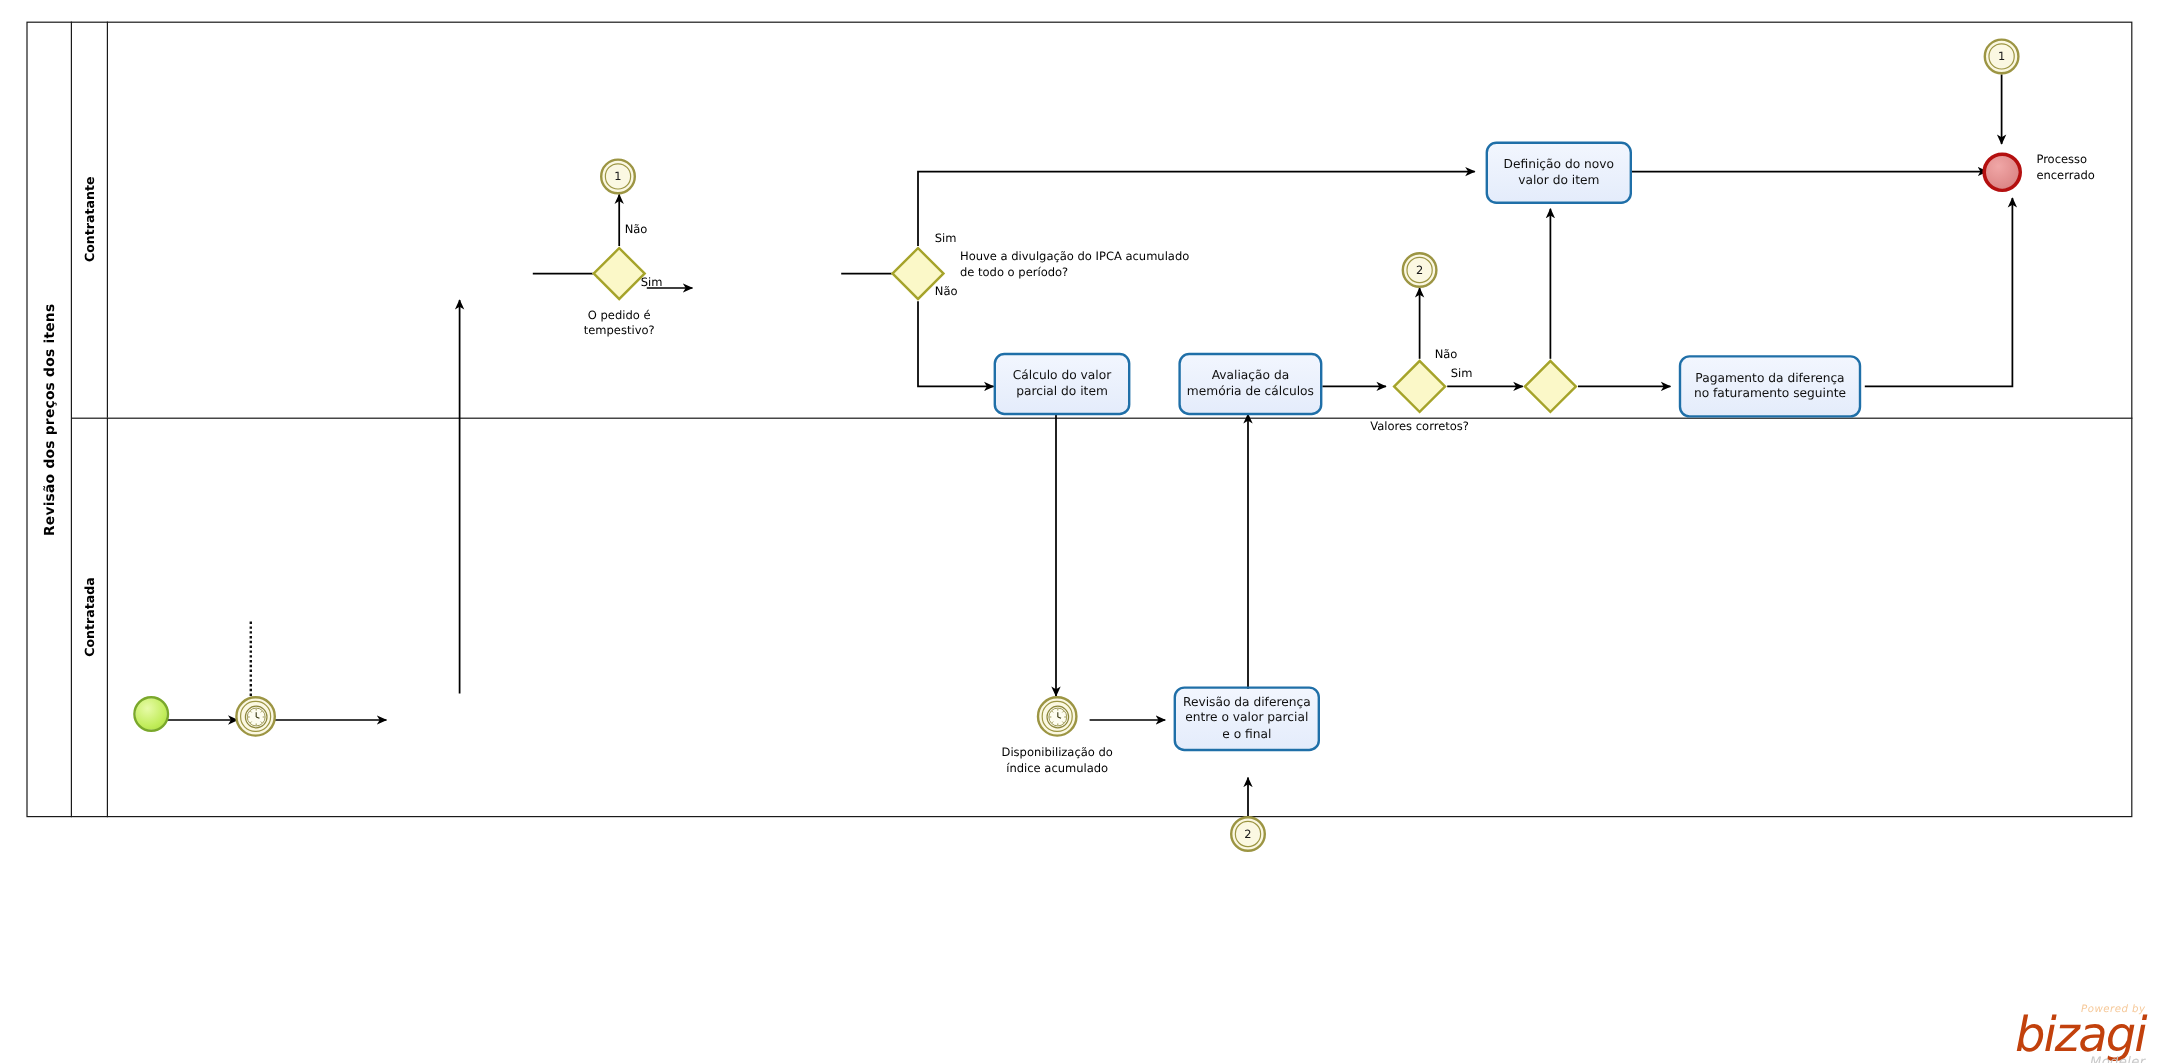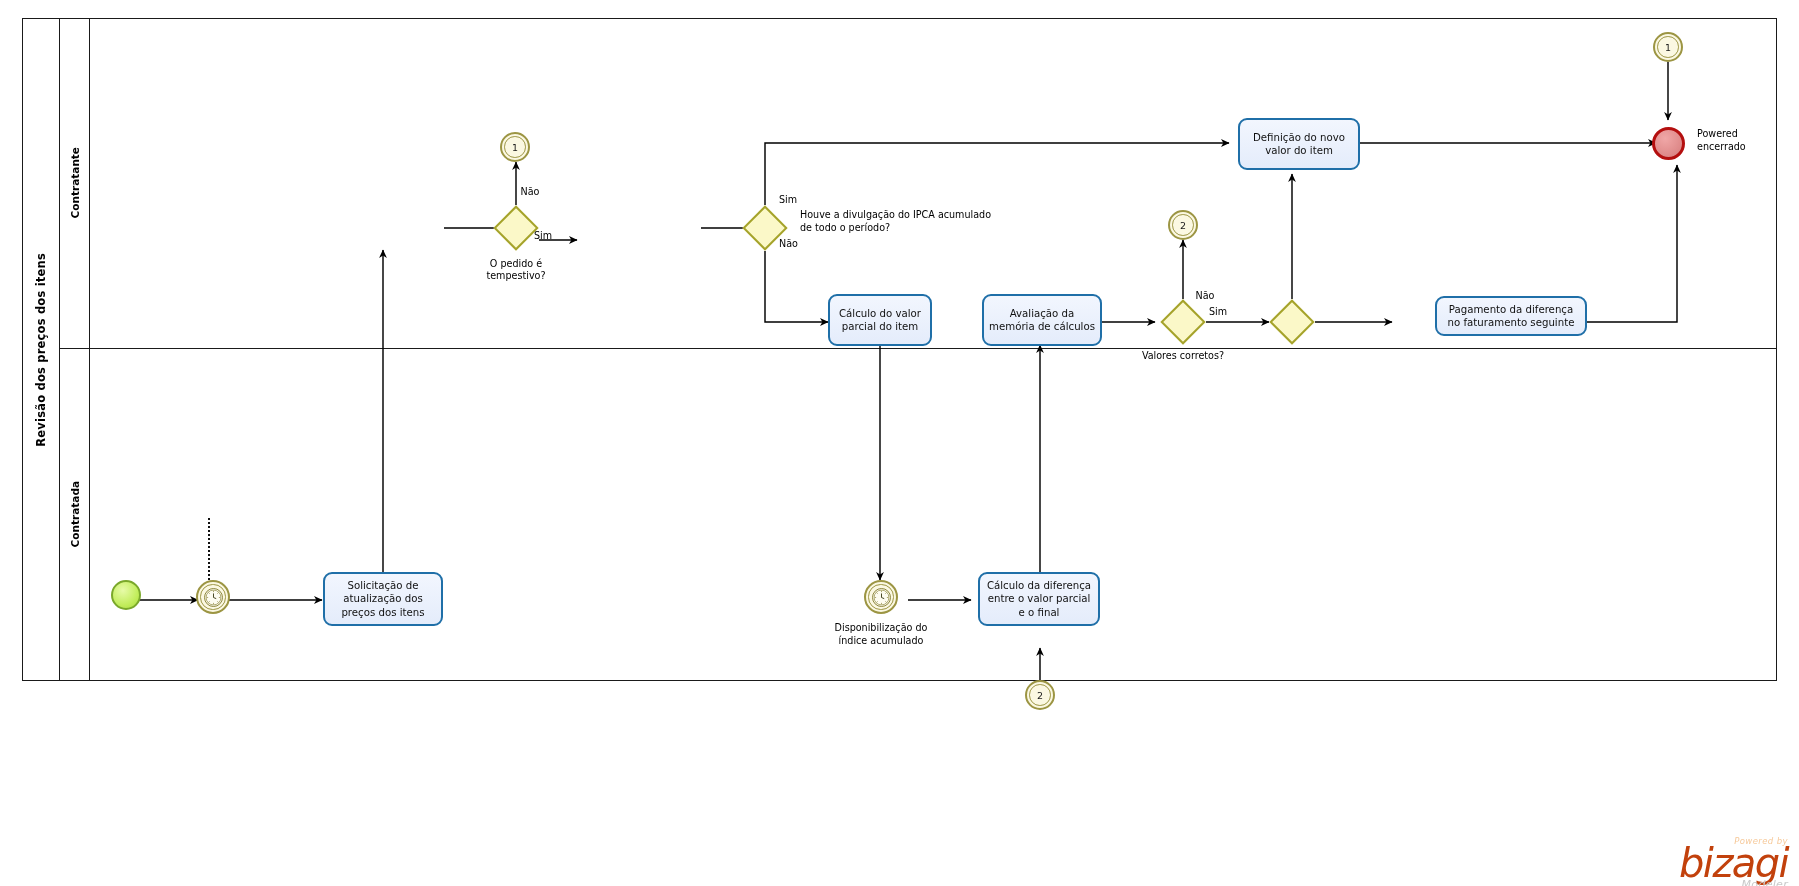--- a/index.html
+++ b/index.html
@@ -334,38 +334,35 @@
   </div>
 
   <div class="ev ev-end" style="left:1652px; top:127px; width:33px; height:33px;"></div>
 
 
 
   <div class="task" style="left:1238px; top:118px; width:122px; height:52px;">
     <span>Definição do novo valor do item</span>
   </div>
 
-  <div class="task" style="left:828px; top:294px; width:104px; height:52px;">
+  <div class="task" style="left:828px; top:294px; width:114px; height:52px;">
     <span>Cálculo do valor parcial do item</span>
   </div>
 
   <div class="task" style="left:982px; top:294px; width:120px; height:52px;">
     <span>Avaliação da memória de cálculos</span>
   </div>
 
-  <div class="task" style="left:1399px; top:296px; width:152px; height:40px;margin-left:36px;">
+  <div class="task" style="left:1399px; top:296px; width:152px; height:52px;">
     <span>Pagamento da diferença no faturamento seguinte</span>
   </div>
 
-  <div class="task" style="left:323px; top:572px; width:120px; height:54px;">
-    <span>Solicitação de atualização dos preços dos itens</span>
-  </div>
 
   <div class="task" style="left:978px; top:572px; width:122px; height:54px;">
-    <span>Cálculo da diferença entre o valor parcial e o final</span>
+    <span>Revisão da diferença entre o valor parcial e o final</span>
   </div>
 
   <div class="gateway" style="left:500px; top:212px; width:32px; height:32px;"></div>
 
   <div class="gateway" style="left:749px; top:212px; width:32px; height:32px;"></div>
 
   <div class="gateway" style="left:1167px; top:306px; width:32px; height:32px;"></div>
 
   <div class="gateway" style="left:1276px; top:306px; width:32px; height:32px;"></div>
 
@@ -386,21 +383,21 @@
   <div class="lbl c" style="left:1183px; top:350px; width:86px; transform:translateX(-50%); text-align:center; white-space:normal;">
     <span>Valores corretos?</span>
   </div>
 
 
   <div class="lbl c" style="left:881px; top:622px; width:110px; transform:translateX(-50%); text-align:center; white-space:normal; line-height:1.33;">
     <span>Disponibilização do índice acumulado</span>
   </div>
 
   <div class="lbl l" style="left:1697px; top:128px; width:76px; white-space:normal; line-height:1.35;">
-    <span>Powered encerrado</span>
+    <span>Processo encerrado</span>
   </div>
 
   <div class="logo" style="left:1648px; top:836px; width:140px;font-style:italic;">
     <div class="powered">Powered by</div>
     <div class="brand">bizagi</div>
     <div class="modeler">Modeler</div>
   </div>
 
 </div>
 

